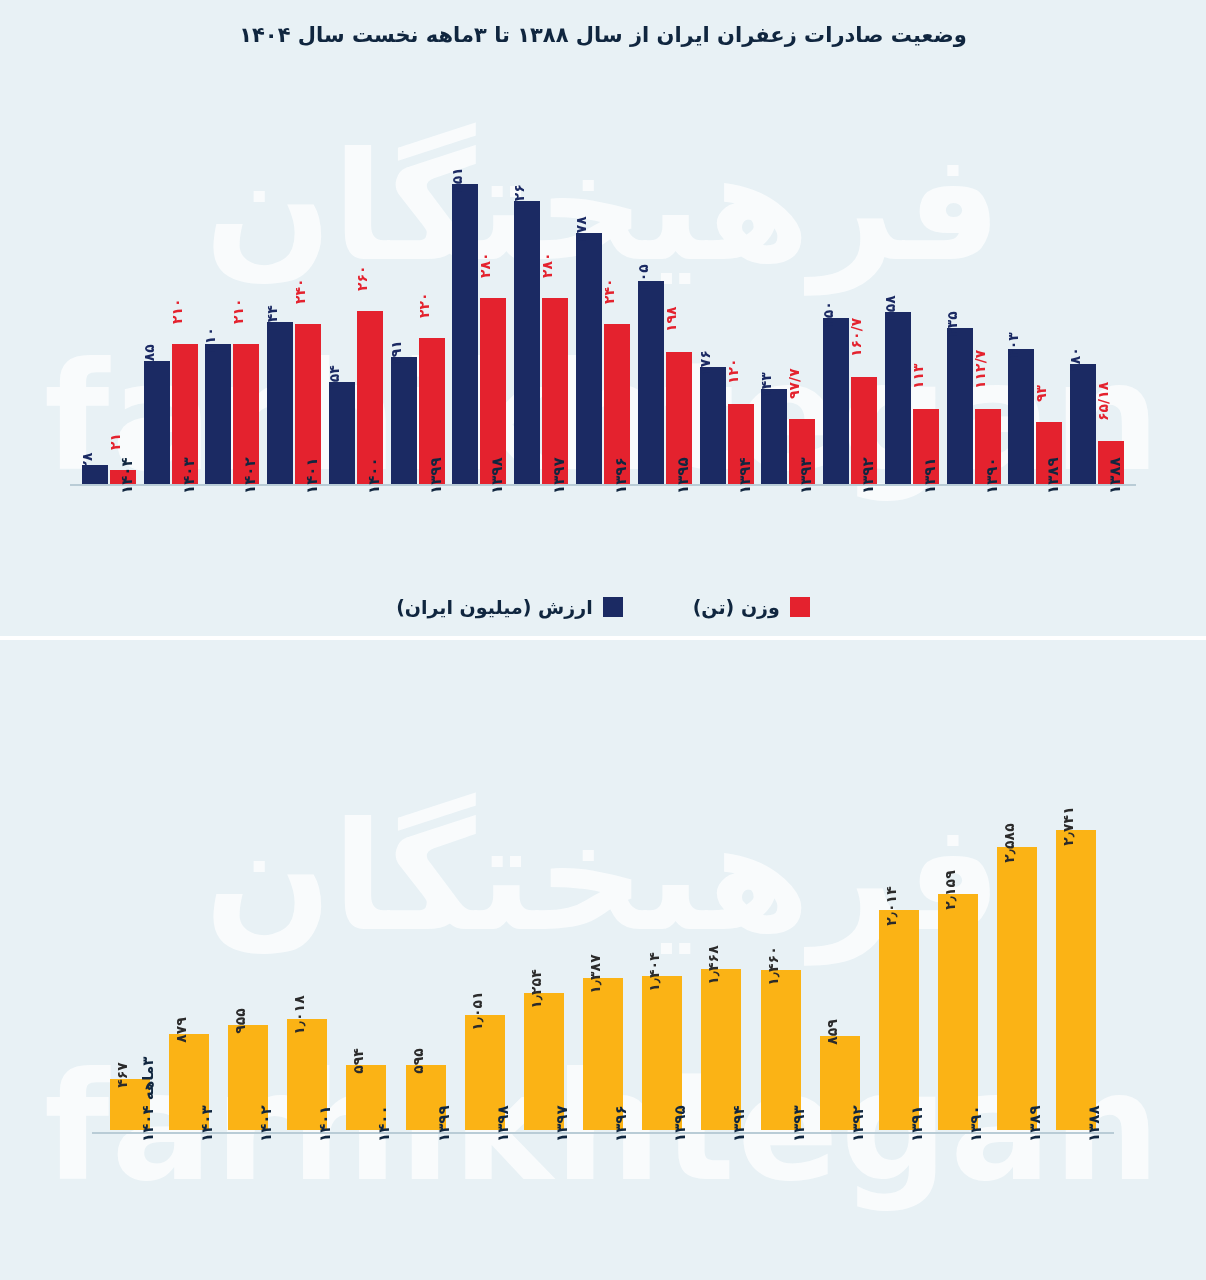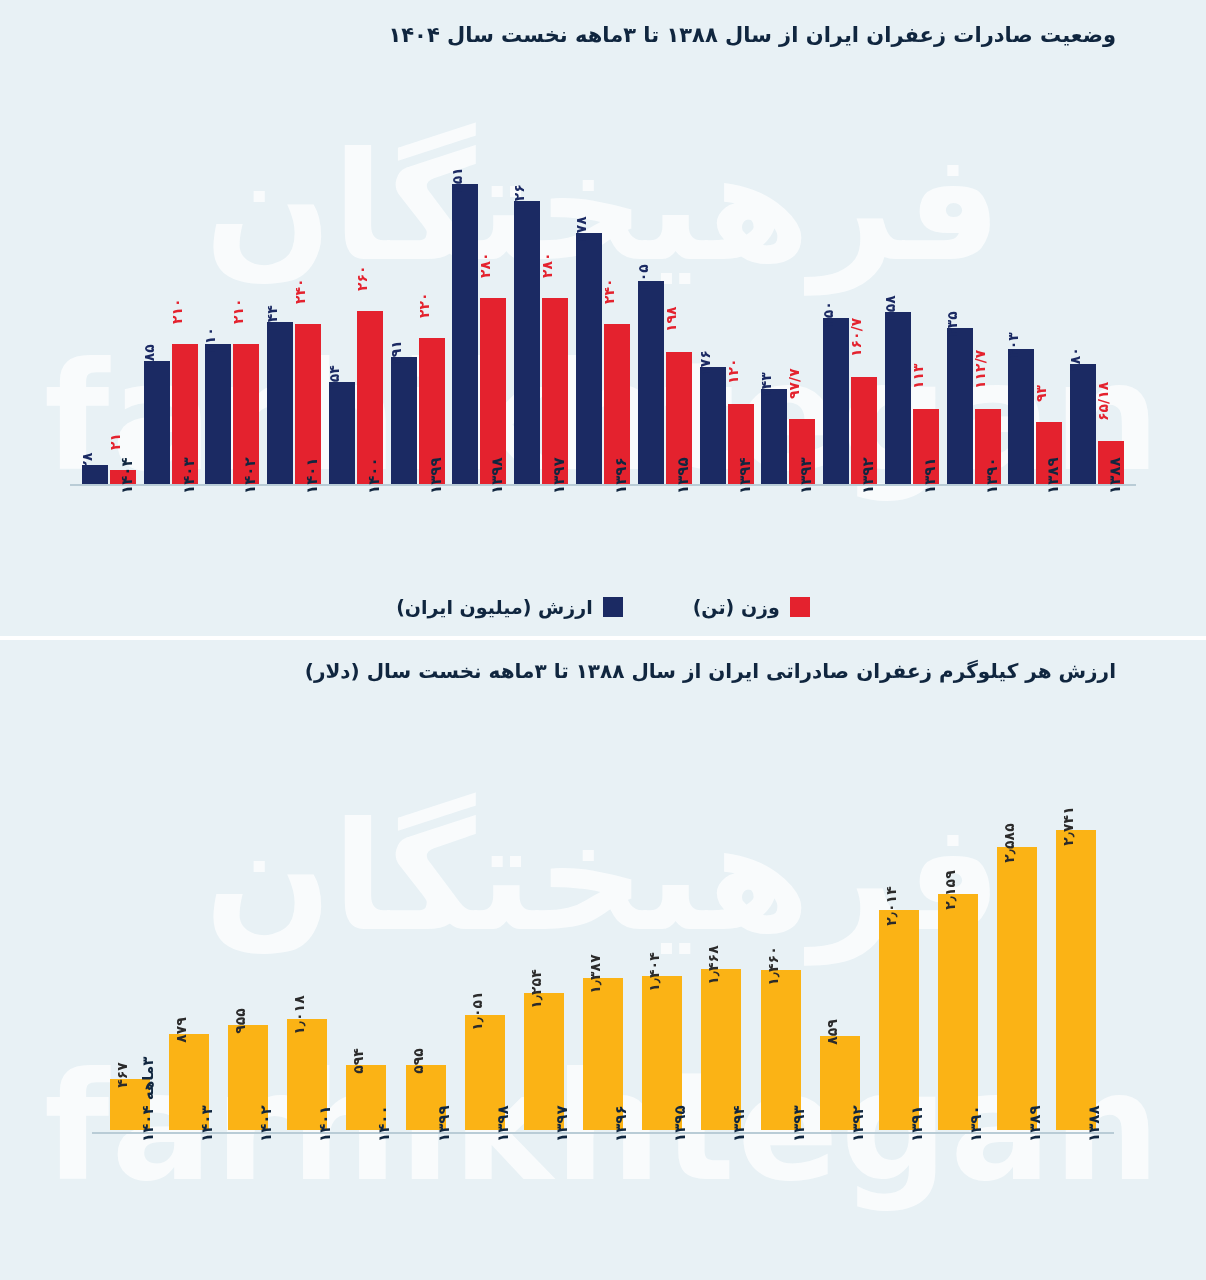--- a/index.html
+++ b/index.html
@@ -14,21 +14,21 @@
     position:absolute;left:0;right:0;text-align:center;
     color:#ffffff;opacity:.75;font-weight:bold;letter-spacing:2px;
     font-family:"DejaVu Sans", sans-serif;
   }
   .wm .w1{top:120px;font-size:150px;}
   .wm .w2{top:330px;font-size:150px;}
   #panel-bottom .wm .w1{top:760px;font-size:150px;}
   #panel-bottom .wm .w2{top:1000px;font-size:150px;}
 
   .title{
-    position:absolute;top:18px;left:0;right:12px;
+    position:absolute;top:18px;left:0;right:0;text-align:center;
     font-size:21px;font-weight:bold;color:#10263f;line-height:1.7;
     padding:0 78px;box-sizing:border-box;
   }
   #panel-bottom .title{top:14px;font-size:20px;}
 
   .plot{position:absolute;}
   #plot-top{left:78px;right:78px;top:92px;height:392px;}
   #plot-bottom{left:100px;right:100px;top:110px;height:990px;}
 
   .groups{display:flex;height:100%;align-items:flex-end;justify-content:space-between;}
@@ -291,21 +291,20 @@
     </div>
   </div>
 </div>
 
 <div class="panel" id="panel-bottom">
   <div class="wm">
     <div class="wtext w1" style="top:150px">فرهیختگان</div>
     <div class="wtext w2" style="top:400px">farhikhtegan</div>
   </div>
 
-  <div class="title">ارزش هر کیلوگرم زعفران صادراتی ایران از سال ۱۳۸۸ تا ۳ماهه نخست سال (دلار)</div>
 
   <div class="plot" id="plot-bottom" style="top:120px;height:370px">
     <div class="groups" id="groups-bottom">
         <div class="group">
           <div class="bar unit" style="height: 300px; background: rgb(251, 179, 21);">
             <span class="val">۲٫۷۴۱</span>
           </div>
         </div>
         <div class="group">
           <div class="bar unit" style="height: 282.926px; background: rgb(251, 179, 21);">

